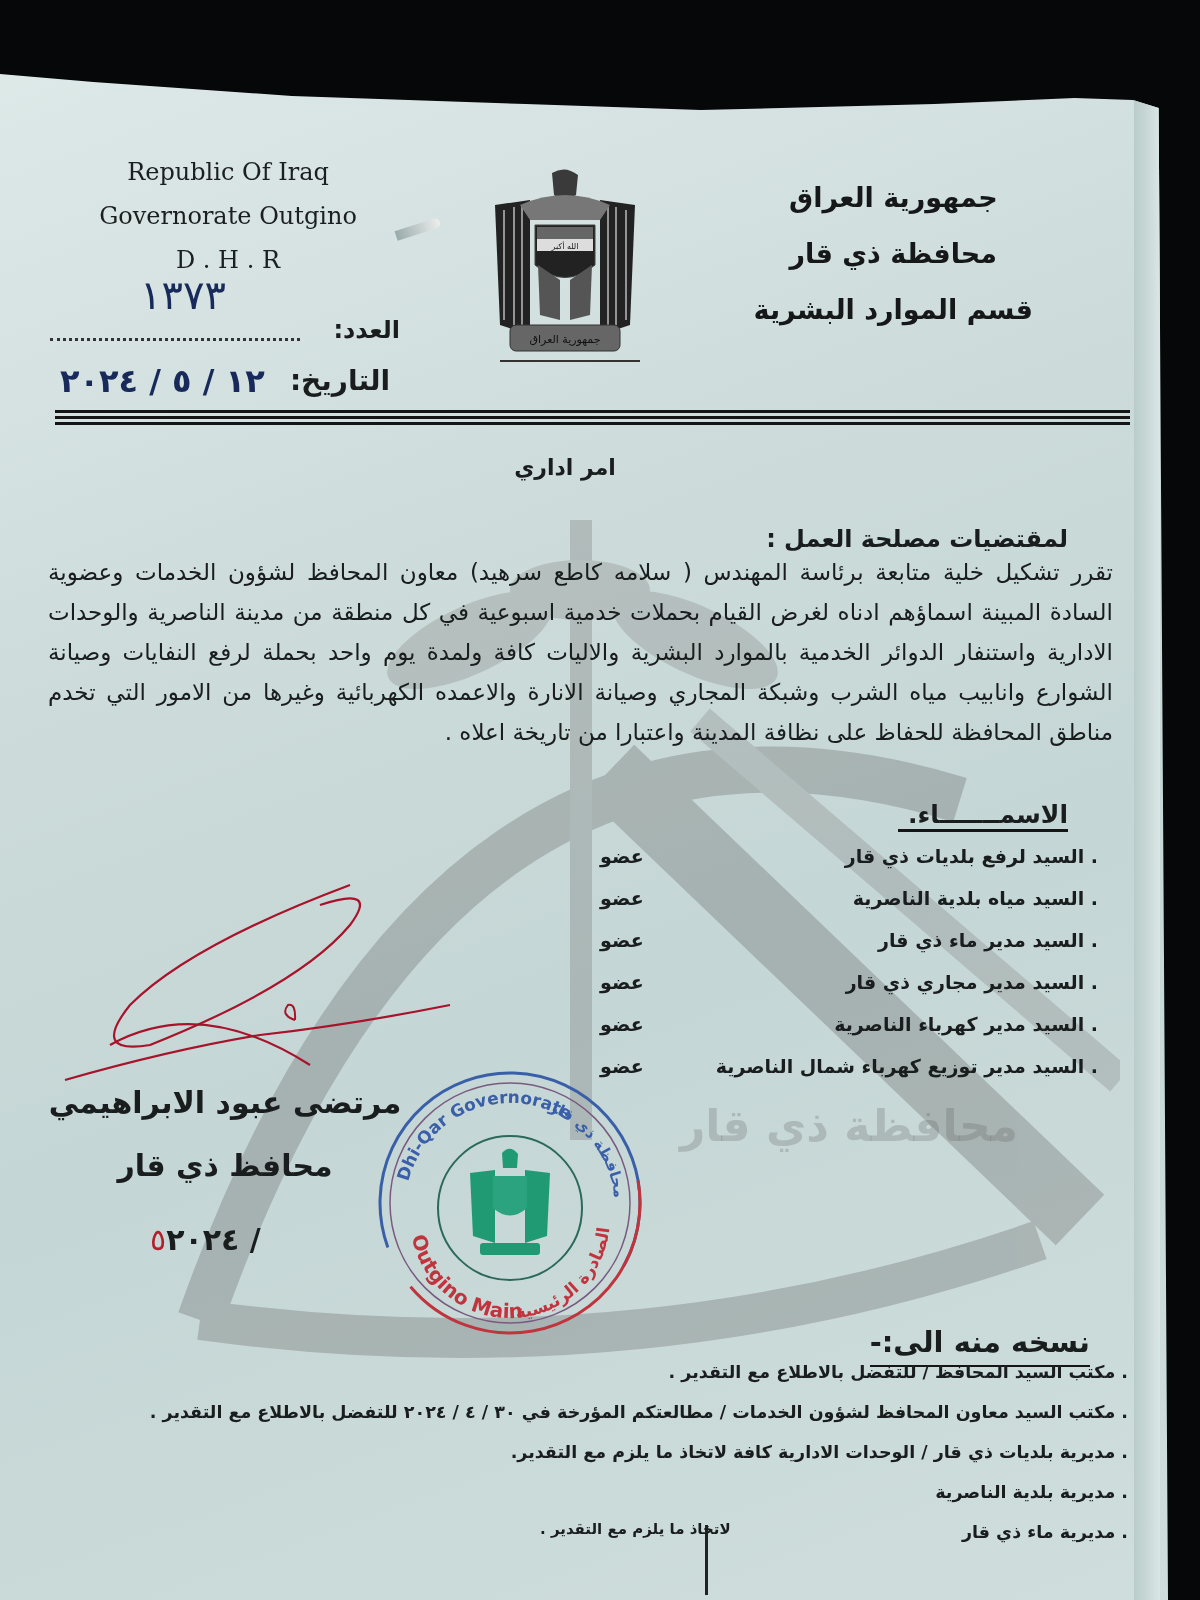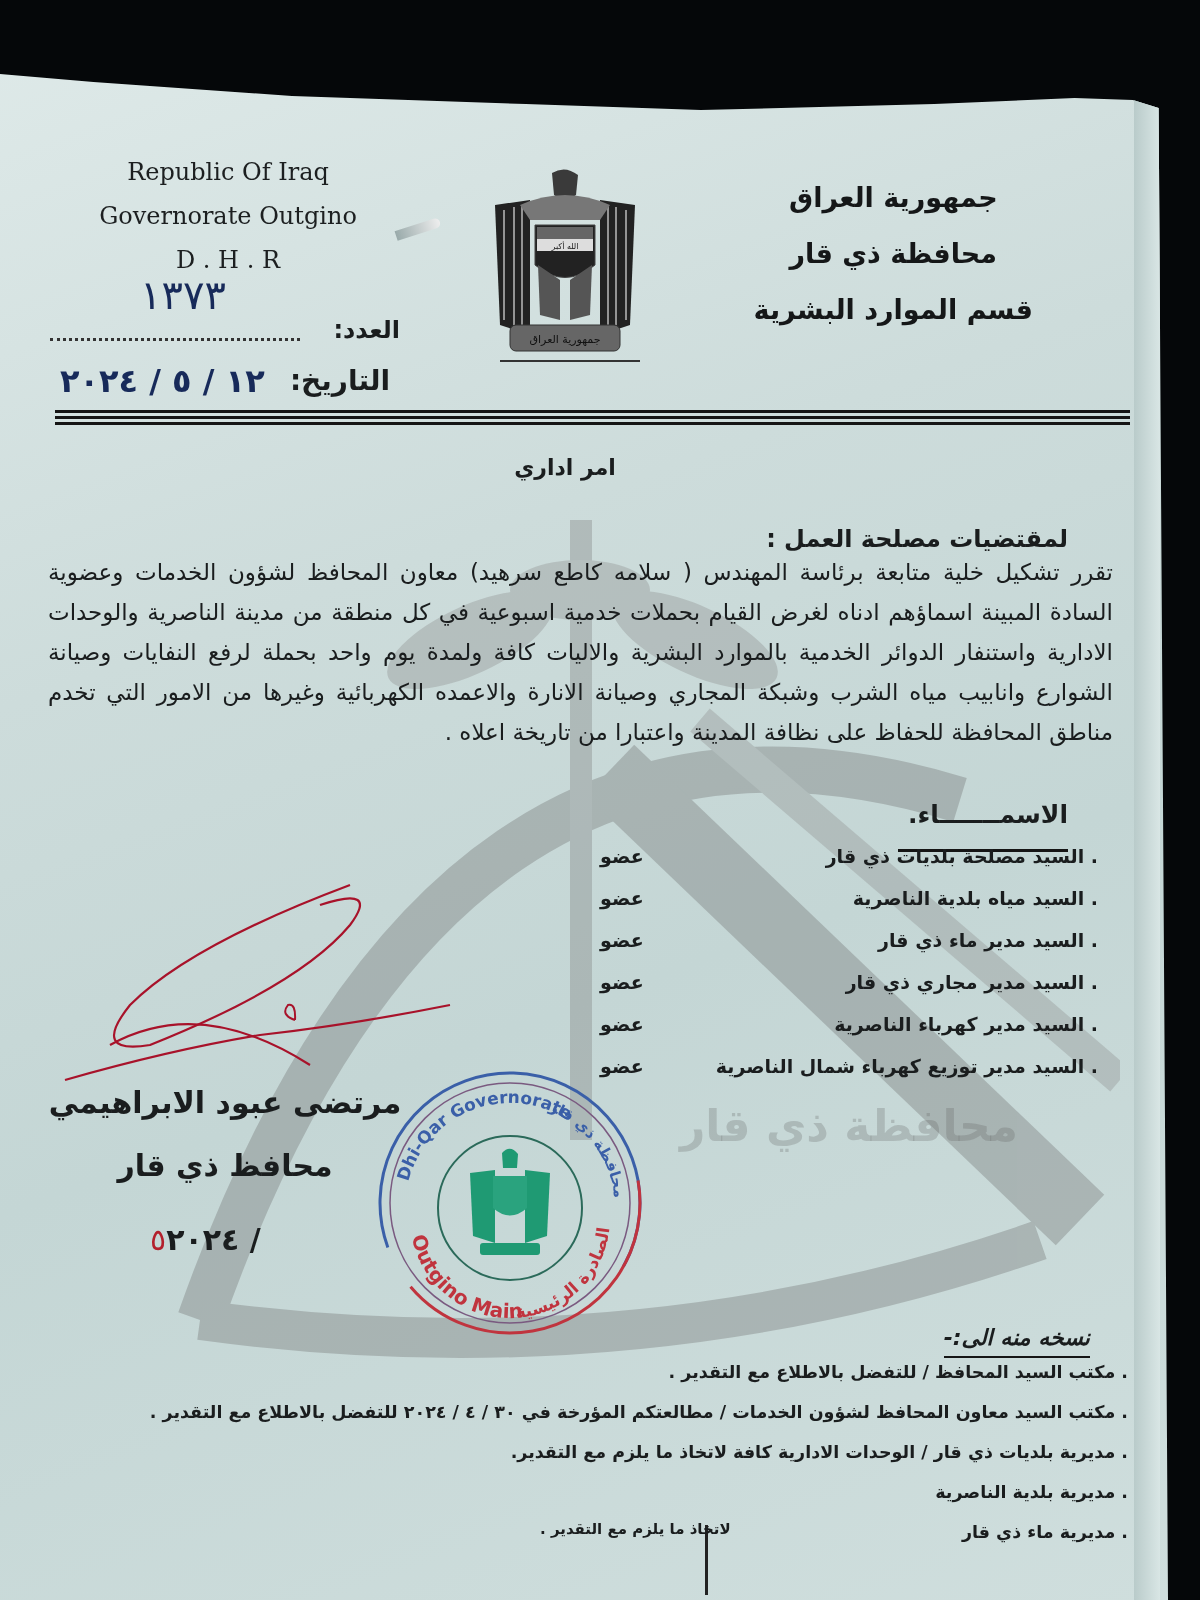--- a/index.html
+++ b/index.html
@@ -38,36 +38,36 @@
     .emblem { left: 490px; top: 165px; width: 150px; height: 200px; }
     .emblem-rule { position: absolute; left: 500px; top: 360px; width: 140px; height: 2px; background: #333; }
 
     .rules { left: 55px; top: 410px; width: 1075px; }
     .rules div { height: 3px; background: #151515; margin-bottom: 3px; }
 
     .order-title { left: 0; width: 1130px; top: 455px; text-align: center; font-size: 22px; font-weight: bold; direction: rtl; }
     .work-heading { right: 100px; top: 525px; font-size: 24px; font-weight: bold; direction: rtl; }
     .body-text { left: 48px; width: 1065px; top: 552px; font-size: 23px; line-height: 40px; direction: rtl; text-align: justify; text-align-last: right; }
 
-    .names-heading { right: 100px; top: 800px; font-size: 25px; font-weight: bold; direction: rtl; border-bottom: 3px solid #151515; padding-bottom: 20px; }
+    .names-heading { right: 100px; top: 800px; font-size: 25px; font-weight: bold; direction: rtl; border-bottom: 3px solid #151515; padding-bottom: 0; }
     .names-heading .dot { margin-left: 10px; }
     .names { left: 600px; right: 70px; top: 845px; }
     .name-row { position: relative; height: 42px; direction: rtl; }
     .name-row .nm { position: absolute; right: 0; top: 0; font-size: 19px; font-weight: bold; white-space: nowrap; }
     .name-row .role { position: absolute; left: 0; top: 0; font-size: 19px; font-weight: bold; }
 
     .signature { left: 50px; top: 855px; width: 430px; height: 240px; }
     .gov-name { left: 40px; width: 370px; top: 1085px; text-align: center; font-size: 30px; font-weight: bold; direction: rtl; }
     .gov-title { left: 110px; width: 230px; top: 1148px; text-align: center; font-size: 30px; font-weight: bold; direction: rtl; }
     .gov-date { left: 150px; top: 1222px; font-size: 30px; font-weight: bold; direction: rtl; }
     .gov-date .hand { color: #b3202c; font-family: "DejaVu Serif", serif; font-weight: normal; }
 
     .stamp { left: 365px; top: 1058px; width: 290px; height: 290px; }
 
-    .copies-heading { right: 78px; top: 1325px; font-size: 22px; font-weight: bold; direction: rtl; border-bottom: 2px solid #151515; padding-bottom: 6px; font-style: italic; }
+    .copies-heading { right: 78px; top: 1325px; font-size: 29px; font-weight: bold; direction: rtl; border-bottom: 2px solid #151515; padding-bottom: 6px; }
     .copies { right: 40px; top: 1362px; width: 1000px; direction: rtl; }
     .copy-row { position: relative; height: 40px; font-size: 17.5px; font-weight: bold; white-space: nowrap; }
     .copy-row .txt { position: absolute; right: 0; top: 0; }
     .copy-side { left: 540px; top: 1520px; font-size: 15px; font-weight: bold; direction: rtl; }
     .bracket { left: 705px; top: 1525px; width: 3px; height: 70px; background: #222; }
     .watermark-url { left: 948px; top: 1566px; font-size: 14px; font-weight: bold; color: #1b2a68; background: rgba(215,225,225,0.85); padding: 1px 4px; font-style: italic; margin-top: 37px; }
     .pin { left: 395px; top: 224px; width: 46px; height: 10px; background: linear-gradient(90deg, #9aa, #eee); transform: rotate(-18deg); border-radius: 0 6px 6px 0; }
   </style>
 </head>
 <body>
@@ -142,21 +142,21 @@
       <div></div>
     </div>
 
   <div class="abs order-title">امر اداري</div>
   <div class="abs work-heading">لمقتضيات مصلحة العمل :</div>
   <div class="abs body-text">تقرر تشكيل خلية متابعة برئاسة المهندس ( سلامه كاطع سرهيد) معاون المحافظ لشؤون الخدمات وعضوية السادة المبينة اسماؤهم ادناه لغرض القيام بحملات خدمية اسبوعية في كل منطقة من مدينة الناصرية والوحدات الادارية واستنفار الدوائر الخدمية بالموارد البشرية والاليات كافة ولمدة يوم واحد بحملة لرفع النفايات وصيانة الشوارع وانابيب مياه الشرب وشبكة المجاري وصيانة الانارة والاعمده الكهربائية وغيرها من الامور التي تخدم مناطق المحافظة للحفاظ على نظافة المدينة واعتبارا من تاريخة اعلاه .</div>
 
   <div class="abs names-heading"><span>الاسمـــــــاء</span><span class="dot">.</span></div>
   <div class="abs names">
     <div class="name-row">
-        <span class="nm">. السيد مصلحة بلديات ذي قار</span>
+        <span class="nm">. السيد لرفع بلديات ذي قار</span>
         <span class="role">عضو</span>
       </div>
     <div class="name-row">
         <span class="nm">. السيد مياه بلدية الناصرية</span>
         <span class="role">عضو</span>
       </div>
     <div class="name-row">
         <span class="nm">. السيد مدير ماء ذي قار</span>
         <span class="role">عضو</span>
       </div>

